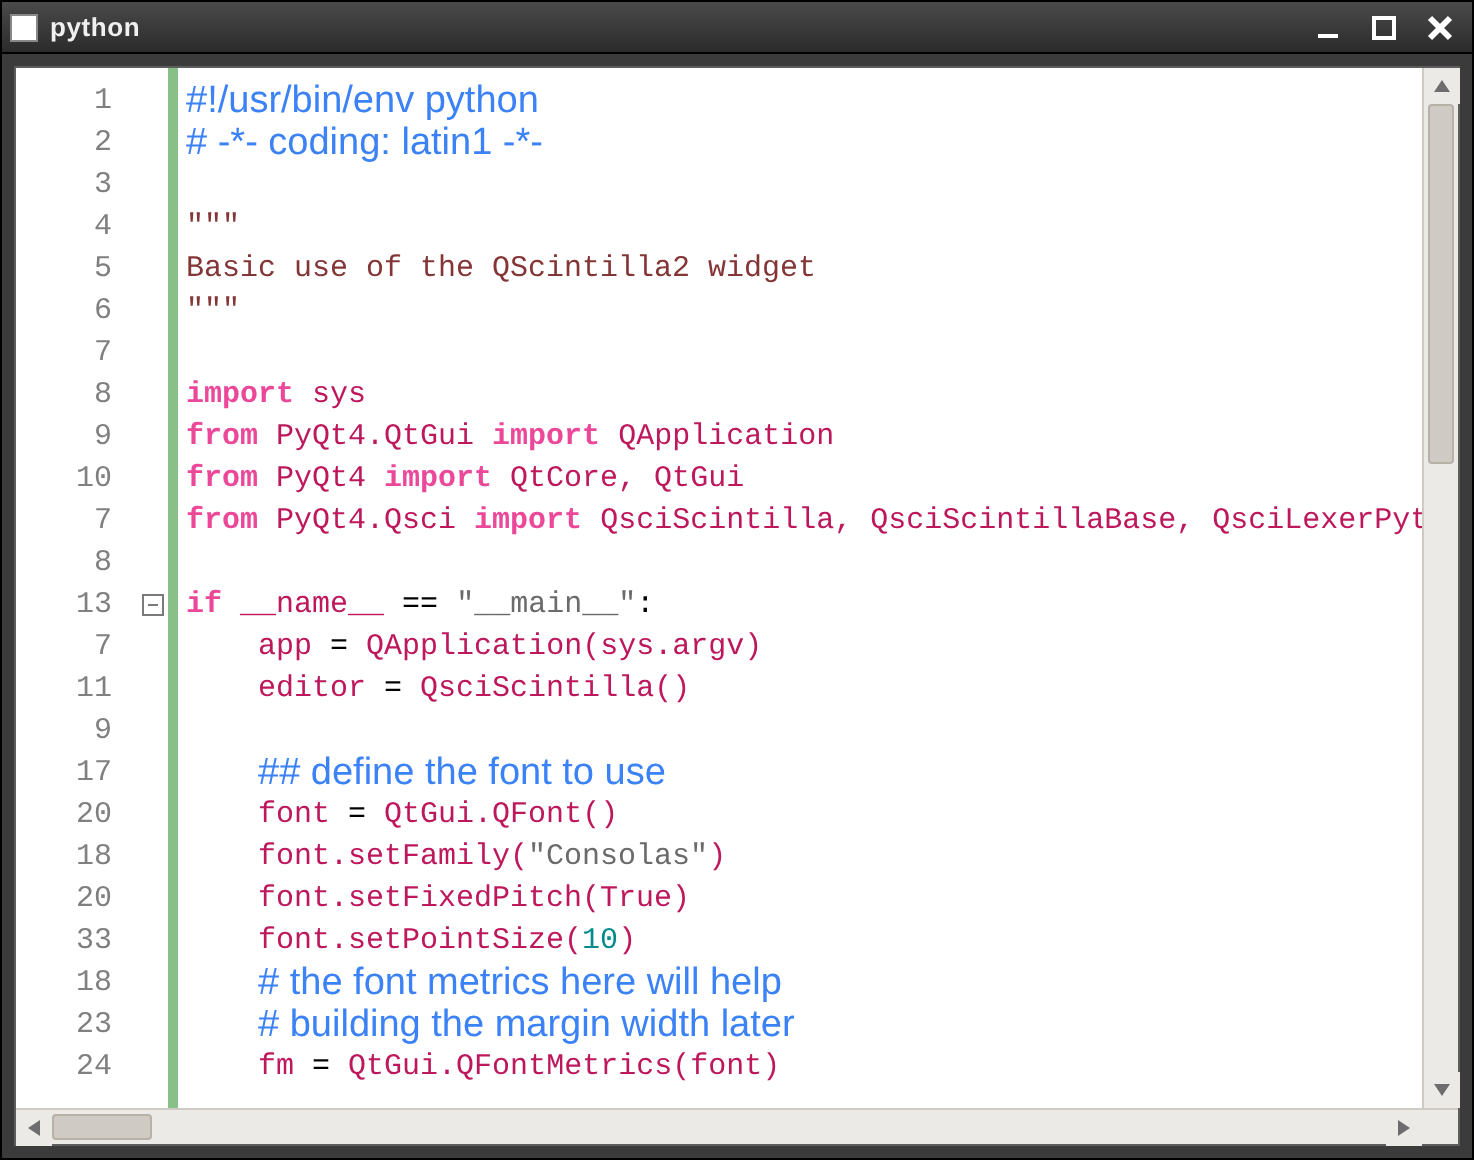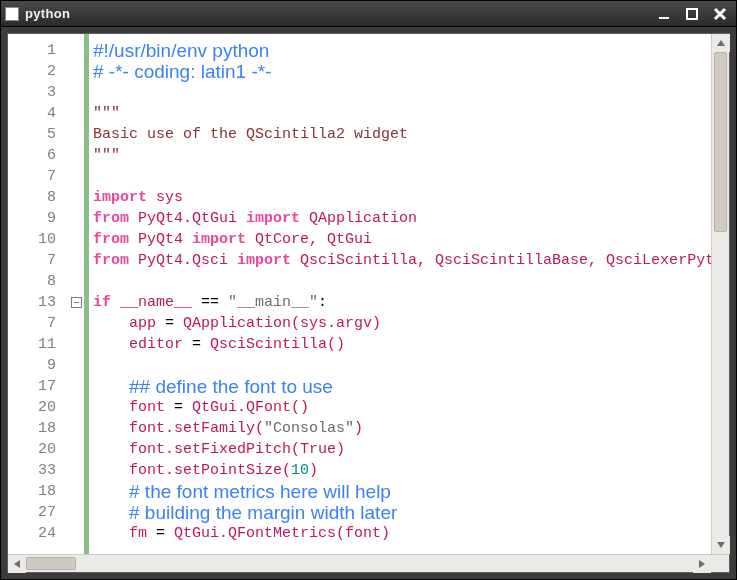--- a/index.html
+++ b/index.html
@@ -135,21 +135,21 @@
             <div class="ln">13</div>
             <div class="ln">7</div>
             <div class="ln">11</div>
             <div class="ln">9</div>
             <div class="ln">17</div>
             <div class="ln">20</div>
             <div class="ln">18</div>
             <div class="ln">20</div>
             <div class="ln">33</div>
             <div class="ln">18</div>
-            <div class="ln">27</div>
+            <div class="ln">23</div>
             <div class="ln">24</div>
           </div>
         <div class="fold-margin" id="foldmargin">
             <div class="fm"></div>
             <div class="fm"></div>
             <div class="fm"></div>
             <div class="fm"></div>
             <div class="fm"></div>
             <div class="fm"></div>
             <div class="fm"></div>

